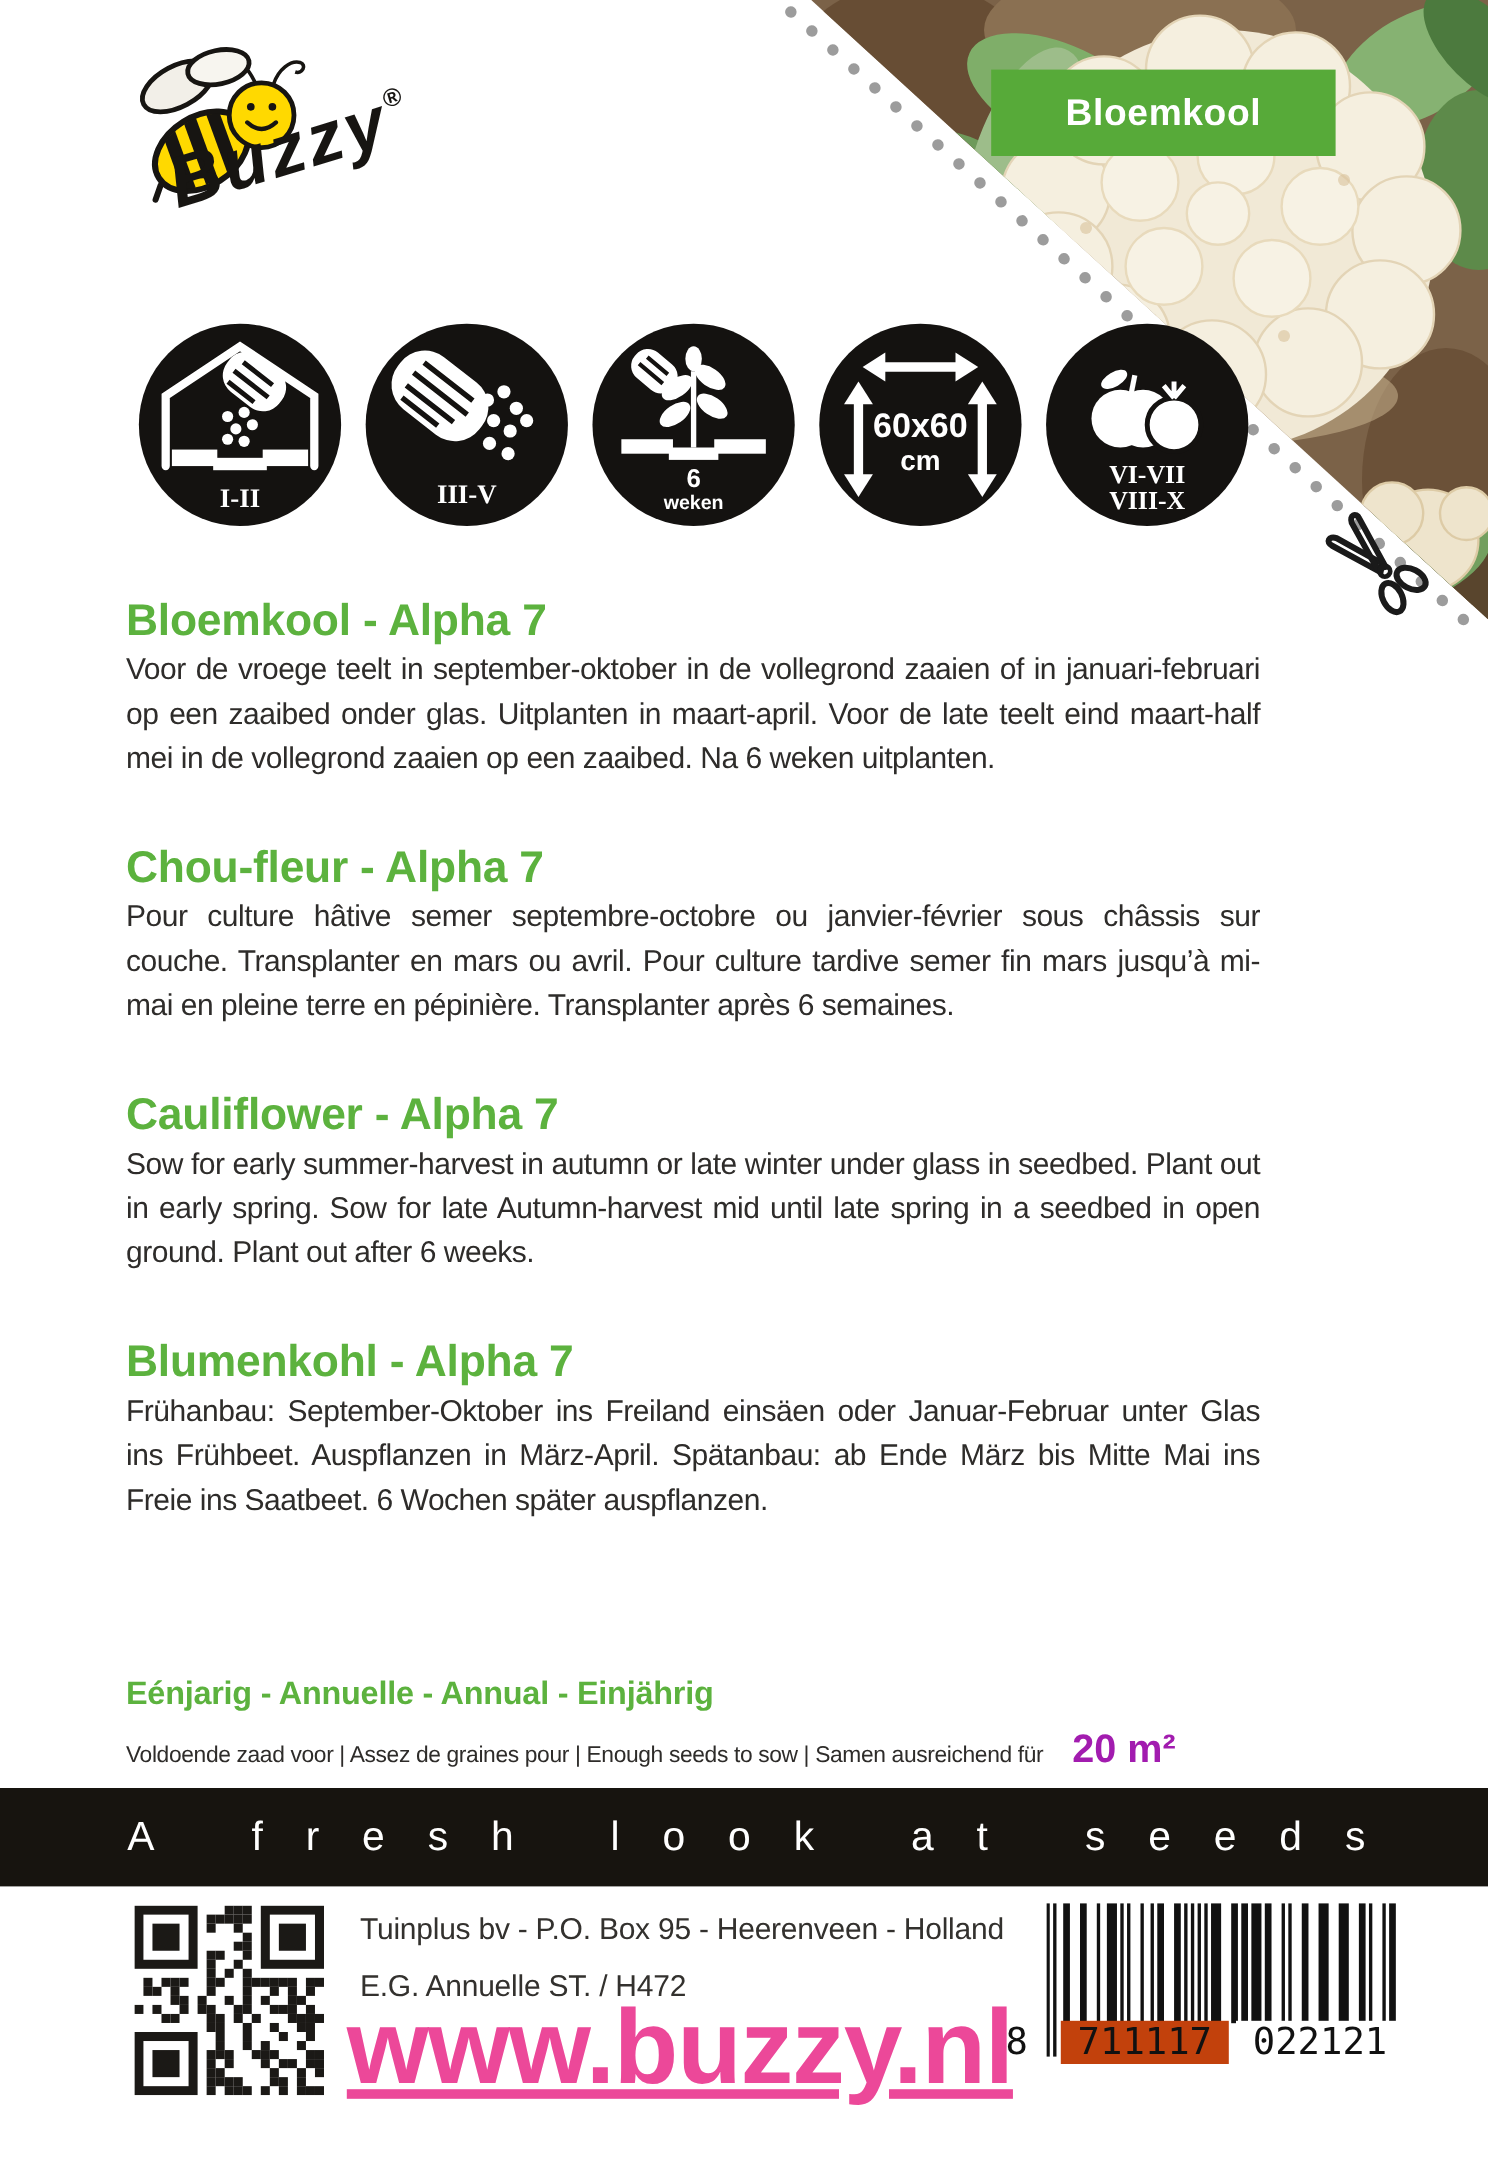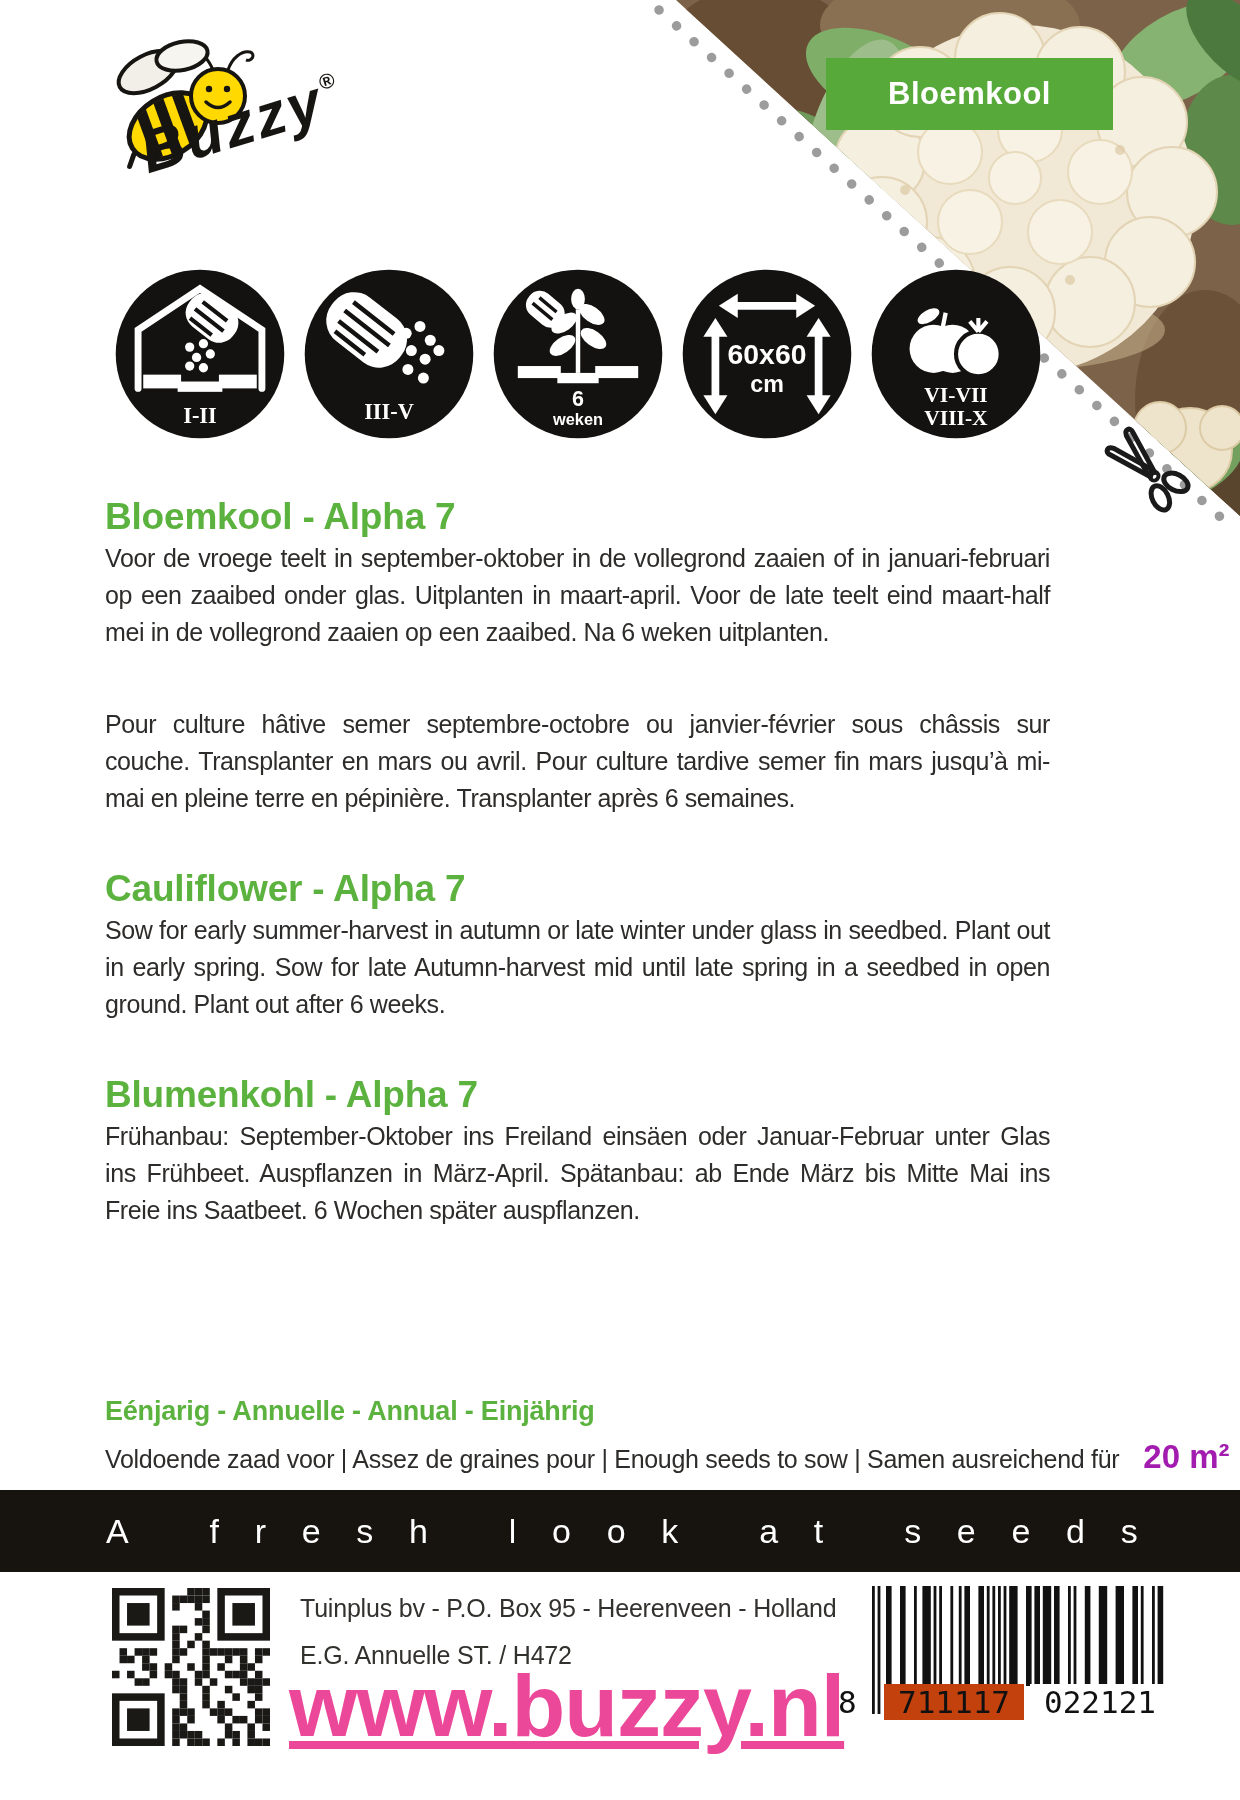--- a/index.html
+++ b/index.html
@@ -26,21 +26,21 @@
   .icons-row{position:absolute;left:114px;top:268px;display:flex;gap:17px;}
   .icons-row svg{display:block;}
 
   
   .sections{position:absolute;left:105px;top:500px;width:945px;}
   .section h2{margin:0 0 7px 0;font-size:37px;line-height:33px;color:#5cb23e;letter-spacing:-.2px;}
   .section p{margin:0 0 55px 0;font-size:25px;line-height:37px;text-align:justify;letter-spacing:-.4px;}
 
   .annual{position:absolute;left:105px;top:1396px;font-size:27px;font-weight:bold;color:#5cb23e;letter-spacing:-.2px;}
   .seeds-line{position:absolute;left:105px;top:1438px;display:flex;align-items:baseline;}
-  .seeds-line .txt{font-size:25px;letter-spacing:-.3px;color:#2e2c2a;}
+  .seeds-line .txt{font-size:19px;letter-spacing:-.3px;color:#2e2c2a;}
   .seeds-line .area{font-size:33px;font-weight:bold;color:#a21caf;margin-left:24px;letter-spacing:0;}
 
   
   .bar{position:absolute;left:0;top:1490px;width:1240px;height:82px;background:#17140f;}
   .bar .tagline{display:flex;justify-content:space-between;align-items:center;height:100%;
         padding:0 102px 0 106px;color:#ffffff;font-size:34px;}
 
   
   .qr{position:absolute;left:112px;top:1588px;}
   .addr{position:absolute;left:300px;top:1594px;font-size:25px;color:#33312e;letter-spacing:-.2px;}
@@ -251,20 +251,21 @@
       <text x="50" y="91" text-anchor="middle" fill="#fff" font-size="12.5" font-weight="bold" font-family="Liberation Serif, serif">VIII-X</text>
     </svg>
   </div>
 
   <div class="sections">
     <div class="section">
       <h2>Bloemkool - Alpha 7</h2>
       <p>Voor de vroege teelt in september-oktober in de vollegrond zaaien of in januari-februari op een zaaibed onder glas. Uitplanten in maart-april. Voor de late teelt eind maart-half mei in de vollegrond zaaien op een zaaibed. Na 6 weken uitplanten.</p>
     </div>
     <div class="section">
+      <h2>Chou-fleur - Alpha 7</h2>
       <p>Pour culture hâtive semer septembre-octobre ou janvier-février sous châssis sur couche. Transplanter en mars ou avril. Pour culture tardive semer fin mars jusqu’à mi-mai en pleine terre en pépinière. Transplanter après 6 semaines.</p>
     </div>
     <div class="section">
       <h2>Cauliflower - Alpha 7</h2>
       <p>Sow for early summer-harvest in autumn or late winter under glass in seedbed. Plant out in early spring. Sow for late Autumn-harvest mid until late spring in a seedbed in open ground. Plant out after 6 weeks.</p>
     </div>
     <div class="section">
       <h2>Blumenkohl - Alpha 7</h2>
       <p>Frühanbau: September-Oktober ins Freiland einsäen oder Januar-Februar unter Glas ins Frühbeet. Auspflanzen in März-April. Spätanbau: ab Ende März bis Mitte Mai ins Freie ins Saatbeet. 6 Wochen später auspflanzen.</p>
     </div>

